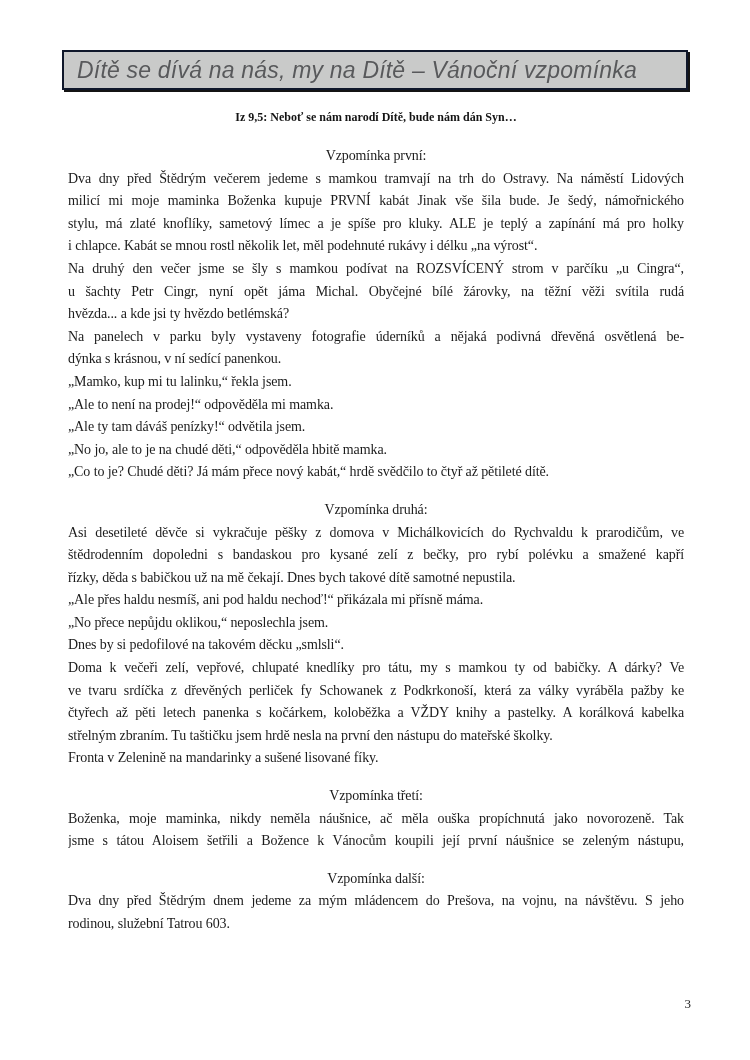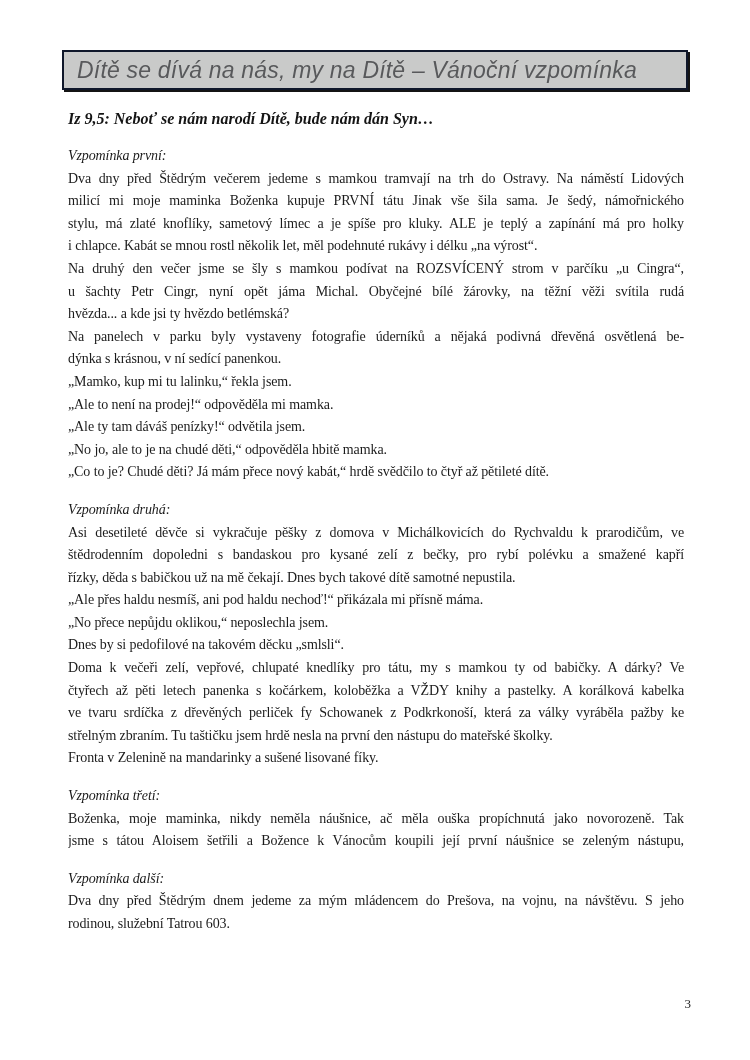--- a/index.html
+++ b/index.html
@@ -29,23 +29,23 @@
     font-style:italic;
     font-size:23px;
     letter-spacing:0.2px;
     color:#58595b;
     white-space:nowrap;
   }
 
   
   .subtitle {
     position:absolute; left:68px; top:110px; width:616px;
-    text-align:left;
-    font-style:italic; font-weight:bold;
-    font-size:16px;
+    text-align:center;
+    font-weight:bold;
+    font-size:12px;
     color:#141414;
     white-space:nowrap;
   }
 
   
   .doc-body {
     position:absolute; left:68px; top:145px; width:616px;
     font-size:14px;
     color:#1b1b1b;
     letter-spacing:-0.1px;
@@ -56,22 +56,22 @@
     white-space:nowrap;
   }
   .line.jl {
     white-space:normal;
     text-align:justify;
     text-align-last:justify;
     -moz-text-align-last:justify;
   }
   .heading {
     height:22.6px; line-height:22.6px;
-    font-style:italic;
     margin-top:15px;
+    text-align:center;
   }
   .heading.first { margin-top:0; }
 
   
   .page-number {
     position:absolute; left:0; top:996px; width:691px;
     text-align:right;
     font-size:13px;
     color:#1b1b1b;
   }
@@ -83,43 +83,43 @@
 
   <div class="header-box">
     <span class="header-title">Dítě se dívá na nás, my na Dítě – Vánoční vzpomínka</span>
   </div>
 
   <div class="subtitle">Iz 9,5: Neboť se nám narodí Dítě, bude nám dán Syn…</div>
 
   <div class="doc-body">
       <div class="heading first">Vzpomínka první:</div>
       <div class="line jl">Dva dny před Štědrým večerem jedeme s mamkou tramvají na trh do Ostravy. Na náměstí Lidových</div>
-      <div class="line jl">milicí mi moje maminka Boženka kupuje PRVNÍ tátu Jinak vše šila sama. Je šedý, námořnického</div>
+      <div class="line jl">milicí mi moje maminka Boženka kupuje PRVNÍ kabát Jinak vše šila bude. Je šedý, námořnického</div>
       <div class="line jl">stylu, má zlaté knoflíky, sametový límec a je spíše pro kluky. ALE je teplý a zapínání má pro holky</div>
       <div class="line">i chlapce. Kabát se mnou rostl několik let, měl podehnuté rukávy i délku „na výrost“.</div>
       <div class="line jl">Na druhý den večer jsme se šly s mamkou podívat na ROZSVÍCENÝ strom v parčíku „u Cingra“,</div>
       <div class="line jl">u šachty Petr Cingr, nyní opět jáma Michal. Obyčejné bílé žárovky, na těžní věži svítila rudá</div>
       <div class="line">hvězda... a kde jsi ty hvězdo betlémská?</div>
       <div class="line jl">Na panelech v parku byly vystaveny fotografie úderníků a nějaká podivná dřevěná osvětlená be-</div>
       <div class="line">dýnka s krásnou, v ní sedící panenkou.</div>
       <div class="line">„Mamko, kup mi tu lalinku,“ řekla jsem.</div>
       <div class="line">„Ale to není na prodej!“ odpověděla mi mamka.</div>
       <div class="line">„Ale ty tam dáváš penízky!“ odvětila jsem.</div>
       <div class="line">„No jo, ale to je na chudé děti,“ odpověděla hbitě mamka.</div>
       <div class="line">„Co to je? Chudé děti? Já mám přece nový kabát,“ hrdě svědčilo to čtyř až pětileté dítě.</div>
       <div class="heading">Vzpomínka druhá:</div>
       <div class="line jl">Asi desetileté děvče si vykračuje pěšky z domova v Michálkovicích do Rychvaldu k prarodičům, ve</div>
       <div class="line jl">štědrodenním dopoledni s bandaskou pro kysané zelí z bečky, pro rybí polévku a smažené kapří</div>
       <div class="line">řízky, děda s babičkou už na mě čekají. Dnes bych takové dítě samotné nepustila.</div>
       <div class="line">„Ale přes haldu nesmíš, ani pod haldu nechoď!“ přikázala mi přísně máma.</div>
       <div class="line">„No přece nepůjdu oklikou,“ neposlechla jsem.</div>
       <div class="line">Dnes by si pedofilové na takovém děcku „smlsli“.</div>
       <div class="line jl">Doma k večeři zelí, vepřové, chlupaté knedlíky pro tátu, my s mamkou ty od babičky. A dárky? Ve</div>
+      <div class="line jl">ve tvaru srdíčka z dřevěných perliček fy Schowanek z Podkrkonoší, která za války vyráběla pažby ke</div>
       <div class="line jl">čtyřech až pěti letech panenka s kočárkem, koloběžka a VŽDY knihy a pastelky. A korálková kabelka</div>
-      <div class="line jl">ve tvaru srdíčka z dřevěných perliček fy Schowanek z Podkrkonoší, která za války vyráběla pažby ke</div>
       <div class="line">střelným zbraním. Tu taštičku jsem hrdě nesla na první den nástupu do mateřské školky.</div>
       <div class="line">Fronta v Zelenině na mandarinky a sušené lisované fíky.</div>
       <div class="heading">Vzpomínka třetí:</div>
       <div class="line jl">Boženka, moje maminka, nikdy neměla náušnice, ač měla ouška propíchnutá jako novorozeně. Tak</div>
       <div class="line jl">jsme s tátou Aloisem šetřili a Božence k Vánocům koupili její první náušnice se zeleným nástupu,</div>
       <div class="heading">Vzpomínka další:</div>
       <div class="line jl">Dva dny před Štědrým dnem jedeme za mým mládencem do Prešova, na vojnu, na návštěvu. S jeho</div>
       <div class="line">rodinou, služební Tatrou 603.</div>
     </div>
 

